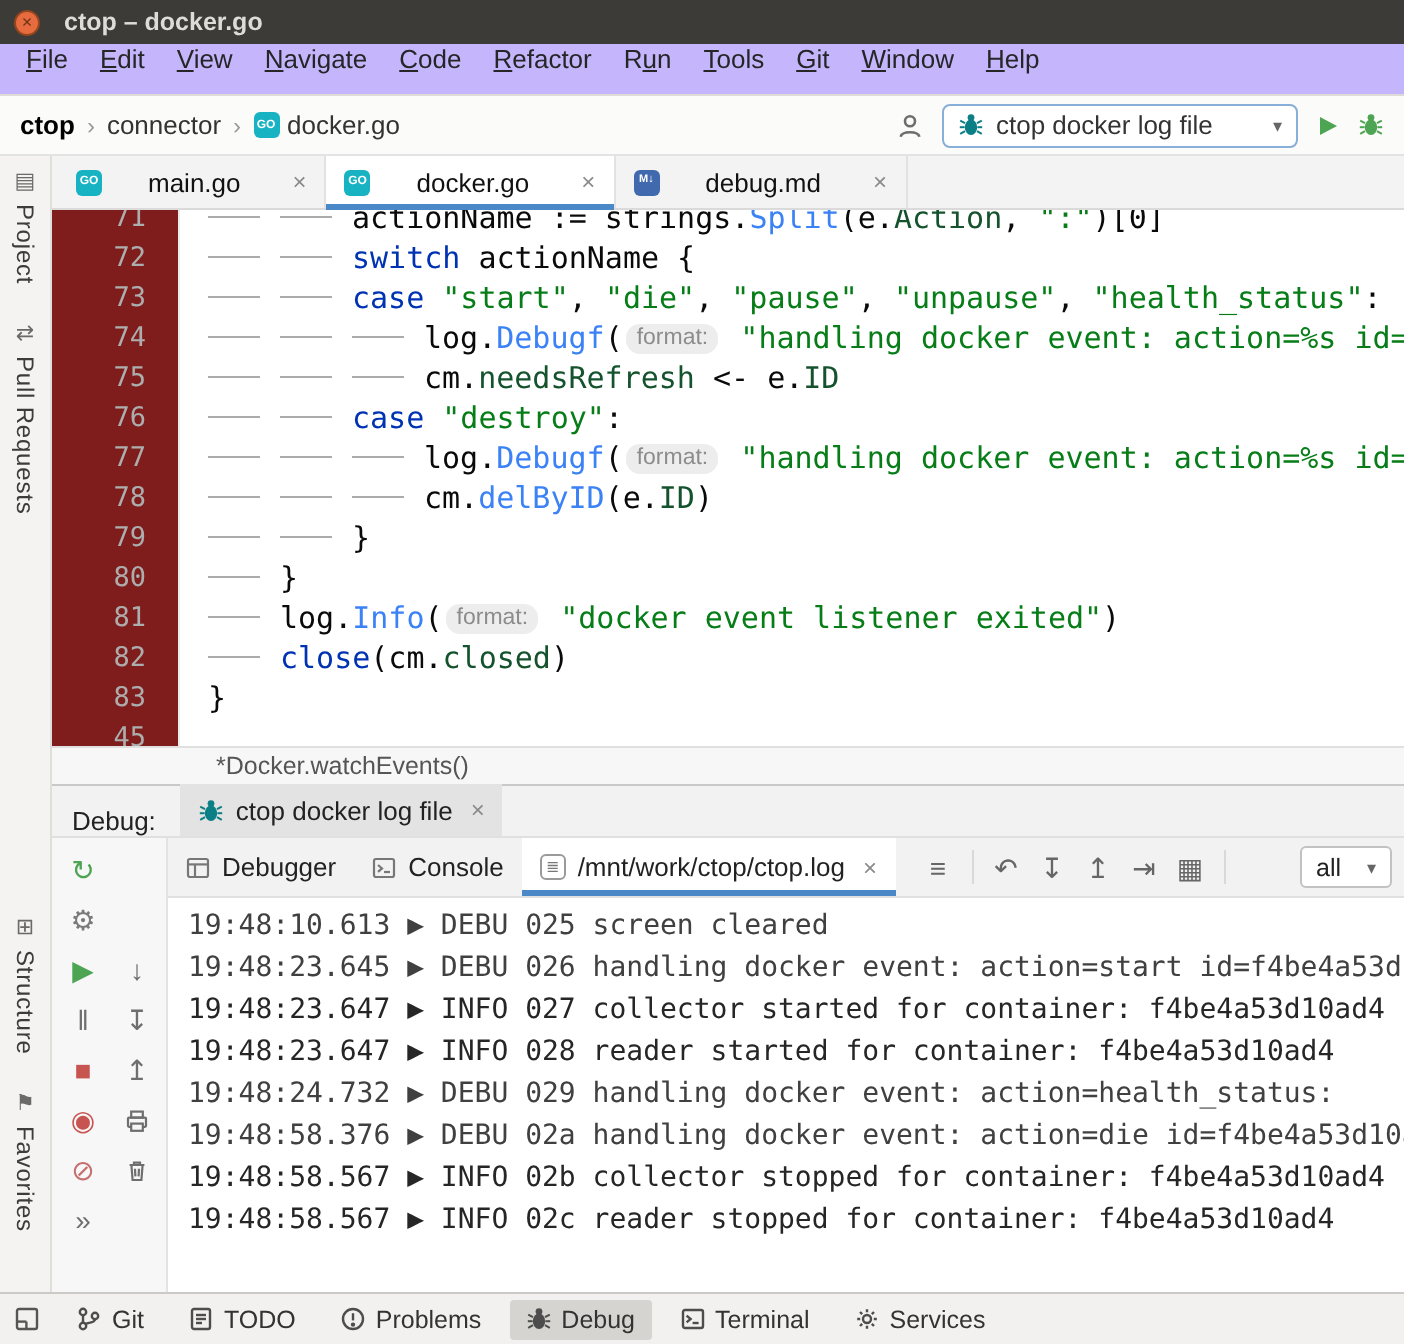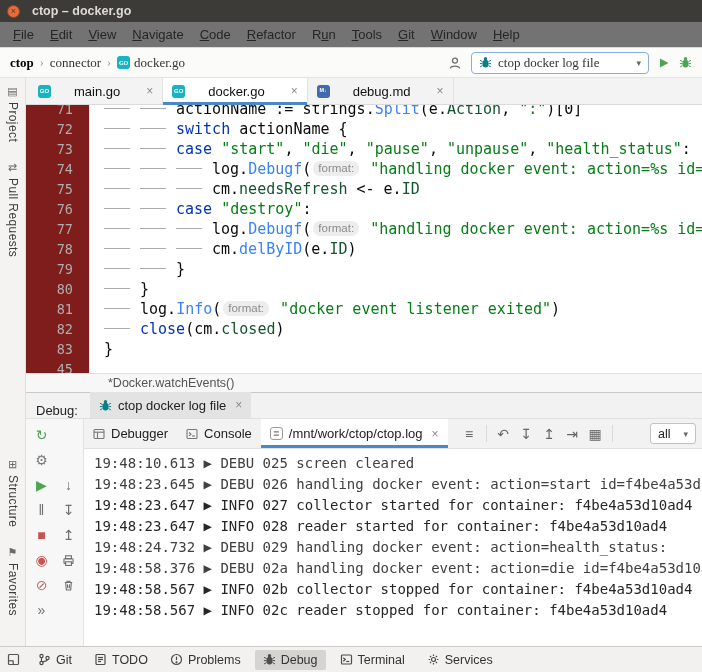--- a/index.html
+++ b/index.html
@@ -8,28 +8,28 @@
   .app { width:702px; height:672px; display:flex; flex-direction:column; overflow:hidden; }
 
   
   .titlebar { height:22px; background:#3c3b37; color:#dfdcd7; display:flex; align-items:center; flex:none; }
   .close-btn { width:13px; height:13px; border-radius:50%; background:#e66b3f; border:1px solid #93451d;
                margin-left:7px; display:flex; align-items:center; justify-content:center;
                color:#6e3314; font-size:9px; line-height:1; cursor:default; }
   .title-text { margin-left:12px; font-size:12.5px; font-weight:bold; }
 
   
-  .menubar { height:26px; background:#737373; border-bottom:1px solid #dddbd7; display:flex; align-items:center;
+  .menubar { height:26px; background:#c4b5fd; border-bottom:1px solid #dddbd7; display:flex; align-items:flex-start;
              font-size:13px; color:#262626; padding-left:5px; flex:none; }
   .menu-item { padding:0 8px; }
   .mn { text-decoration:underline; }
 
   
   .navbar { height:30px; background:#fbfbfa; border-bottom:1px solid #e3e3e3; display:flex; align-items:center;
-            font-size:13px; color:#333; padding:0 8px; flex:none;font-family:Liberation Serif, serif; }
+            font-size:13px; color:#333; padding:0 8px; flex:none; }
   .breadcrumb { display:flex; align-items:center; }
   .crumb { display:inline-flex; align-items:center; gap:4px; padding:0 2px; }
   .crumb.first { font-weight:bold; color:#000; }
   .crumb-sep { color:#9a9a9a; padding:0 4px; font-size:12px; }
   .nav-right { margin-left:auto; display:flex; align-items:center; gap:9px; padding-right:2px; }
   .run-combo { display:flex; align-items:center; gap:6px; border:1px solid #87afda; border-radius:4px;
                background:#fff; height:22px; padding:0 7px; min-width:178px; }
   .combo-caret { margin-left:auto; color:#666; font-size:9px; padding-left:4px; }
   .svgicon { display:inline-flex; align-items:center; justify-content:center; line-height:0; }
 

